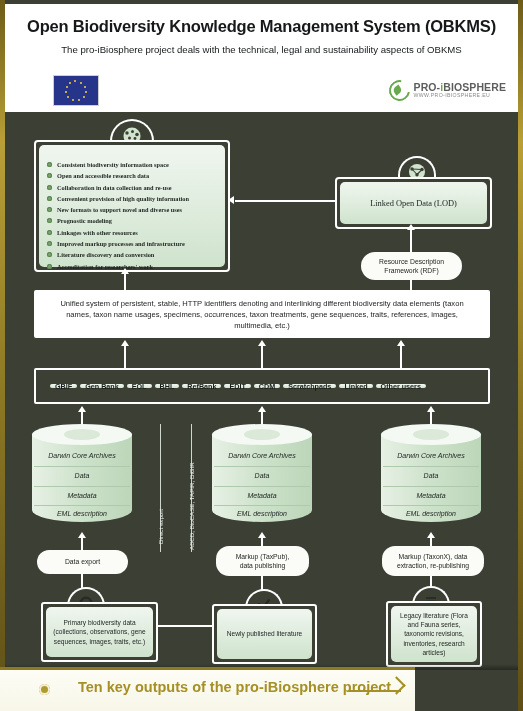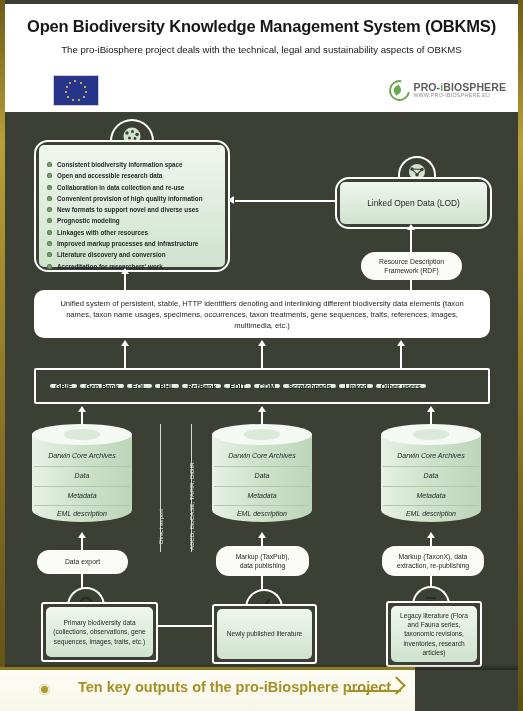--- a/index.html
+++ b/index.html
@@ -55,21 +55,21 @@
   }
   #pib-words{line-height:1.05;}
   #pib-main{font-size:10.5px;font-weight:bold;color:#5d5d5d;letter-spacing:0.1px;}
   #pib-main .g{color:#6aa84f;}
   #pib-sub{font-size:5.2px;color:#8a8a8a;letter-spacing:0.35px;}
 
   
   #canvas{position:absolute;left:5px;top:112px;width:513px;height:556px;background:#3b3f34;}
 
   
-  .card{position:absolute;background:#3b3f34;border:2px solid #ffffff;border-radius:14px;}
+  .card{position:absolute;background:#3b3f34;border:2px solid #ffffff;border-radius:4px;font-family:Liberation Serif, serif;}
   .card .inner{
     position:absolute;inset:3px;border-radius:5px;
     background:linear-gradient(180deg,#f0f6ef 0%,#cfe3cd 100%);
   }
   .notch{
     position:absolute;background:#3b3f34;border:2px solid #ffffff;border-bottom:none;
     border-radius:22px 22px 0 0;box-sizing:border-box;
   }
   .notch .ic{position:absolute;left:0;right:0;top:6px;display:flex;justify-content:center;}
 
@@ -101,21 +101,21 @@
   #rdf{
     position:absolute;left:356px;top:140px;width:101px;height:28px;
     background:#fbfbf8;border-radius:14px;
     display:flex;flex-direction:column;align-items:center;justify-content:center;
     font-size:6.8px;color:#232823;line-height:1.35;text-align:center;
   }
 
   
   #unified{
     position:absolute;left:29px;top:178px;width:456px;height:48px;
-    background:#ffffff;border-radius:10px;
+    background:#ffffff;border-radius:2px;
     display:flex;align-items:center;justify-content:center;
     padding:0 20px;box-sizing:border-box;
   }
   #unified .t{font-size:7.6px;color:#1b1e1b;line-height:1.45;text-align:center;}
 
   
   #sources{
     position:absolute;left:29px;top:256px;width:456px;height:36px;
     border:2px solid #ffffff;border-radius:2px;box-sizing:border-box;
     display:flex;align-items:center;gap:3px;padding:14px;

